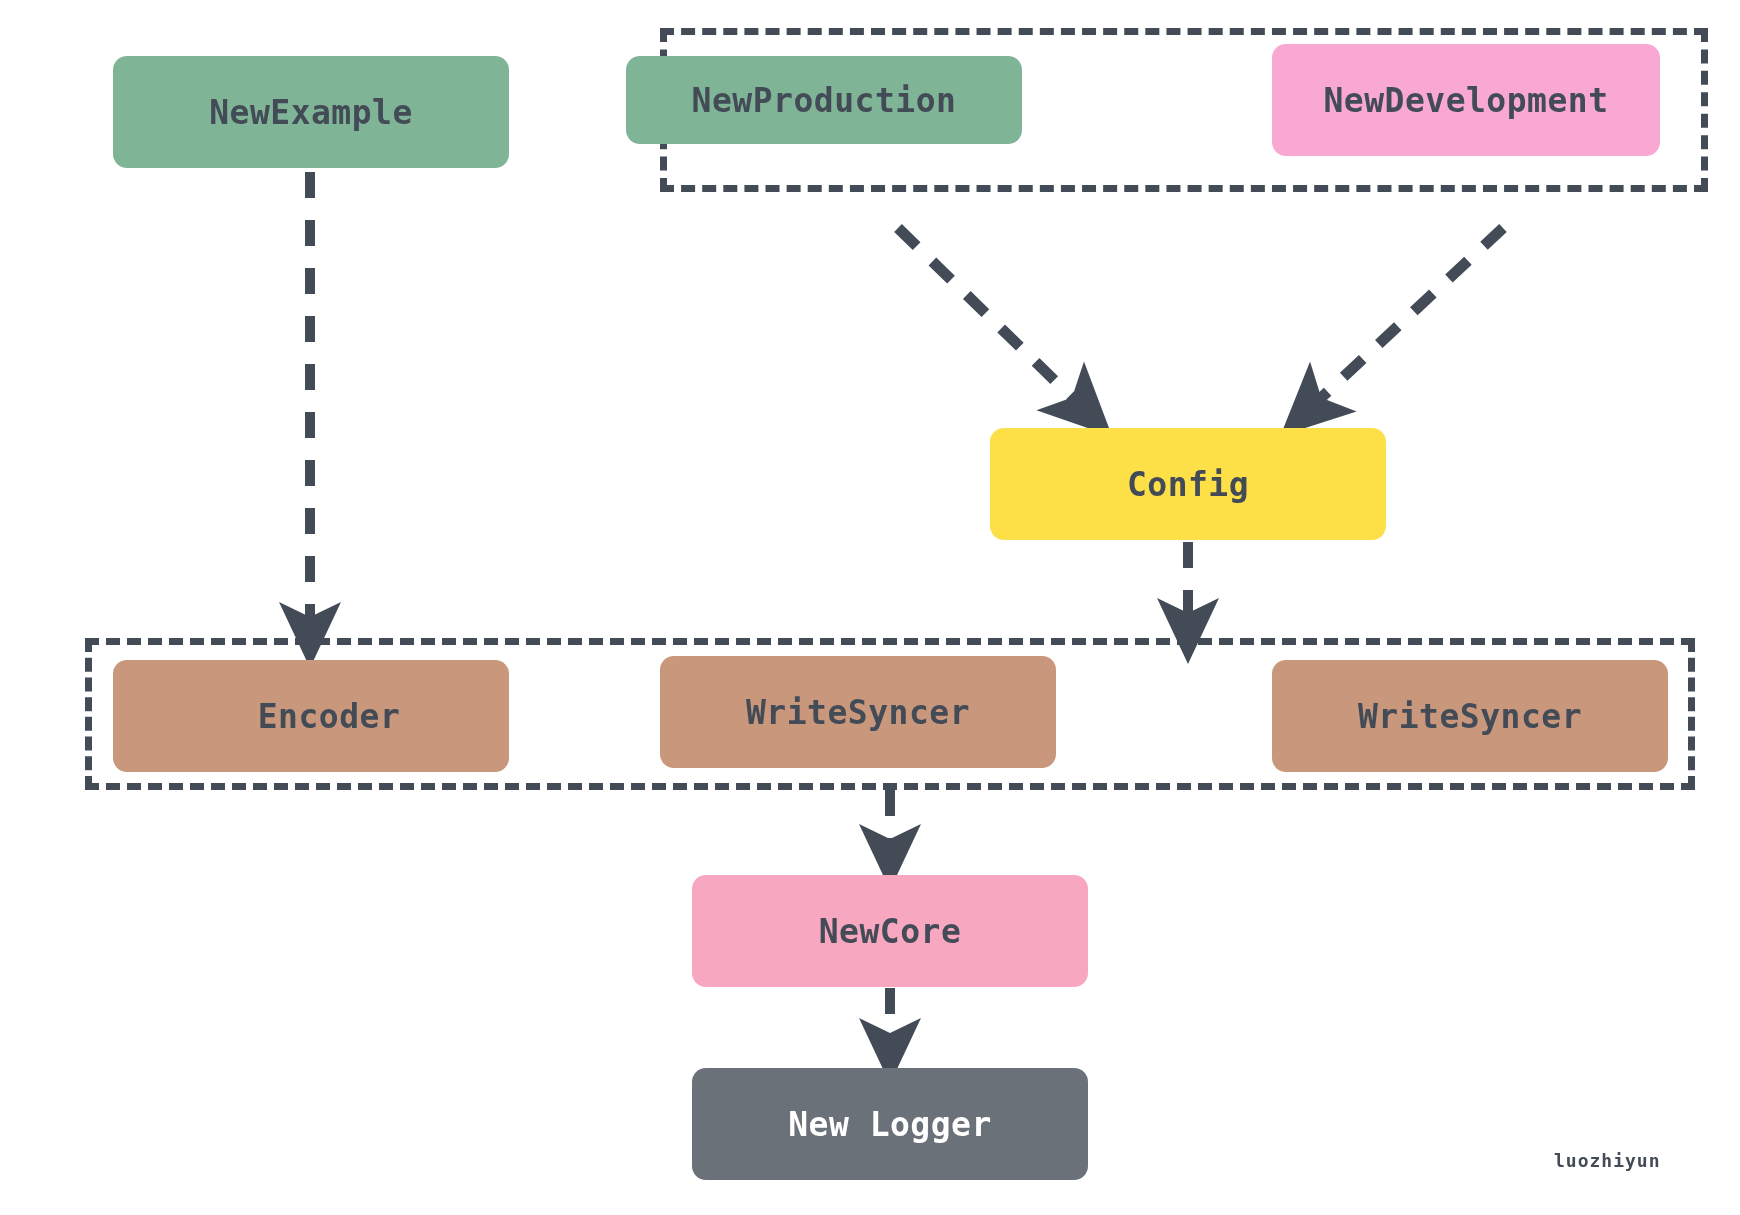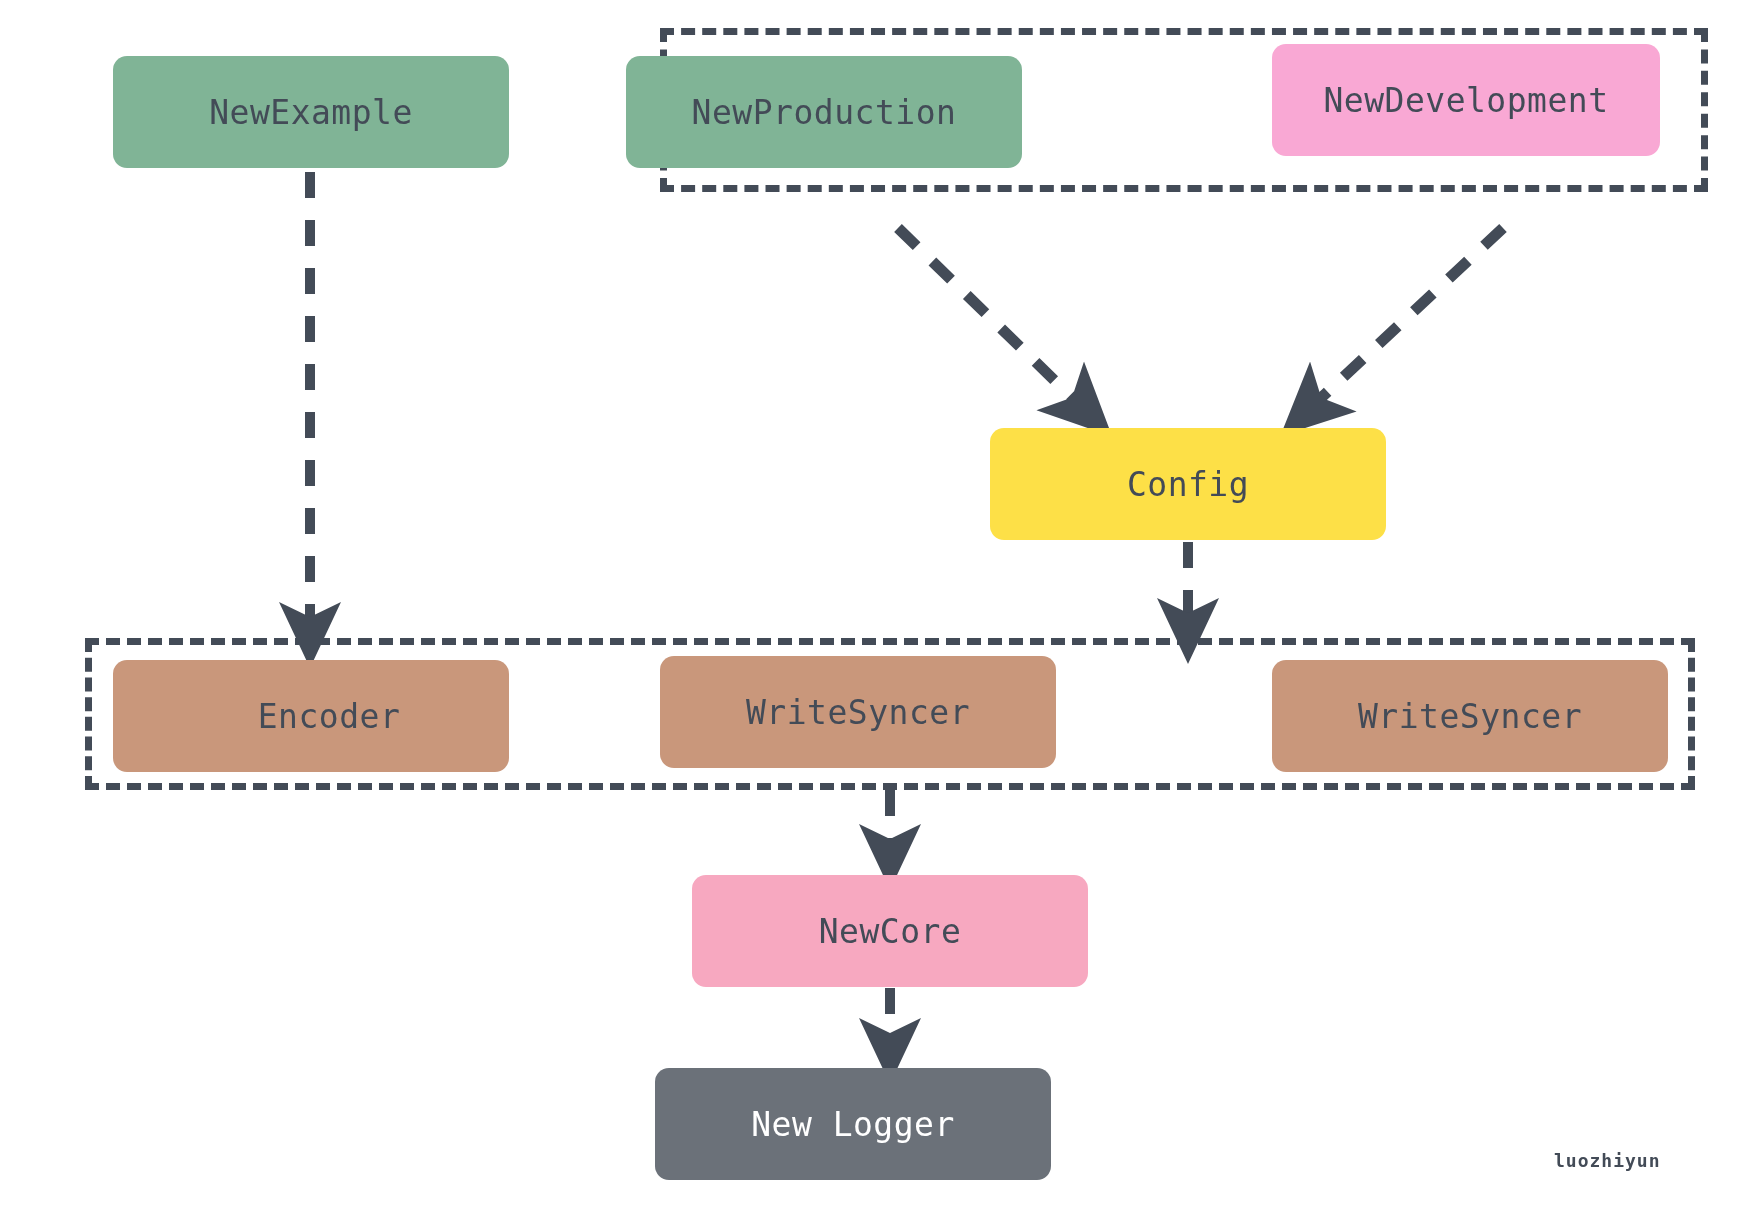--- a/index.html
+++ b/index.html
@@ -27,21 +27,21 @@
   
   .node {
     position: absolute;
     box-sizing: border-box;
     border-radius: 14px;
     display: flex;
     align-items: center;
     justify-content: center;
     font-family: "DejaVu Sans Mono", "Liberation Mono", monospace;
     font-size: 33px;
-    font-weight: 400;
+    font-weight: 700;
     letter-spacing: 0.5px;
     color: #434b57;
     white-space: pre;
     user-select: none;
   }
   .node.green  { background: #80b496; }
   .node.blue   { background: #6298bd; }
   .node.tan    { background: #c9977b; }
   .node.pink   { background: #f7a8c0; }
   .node.gray   { background: #6b7179; color: #ffffff; }
@@ -89,24 +89,24 @@
     <line x1="1503" y1="228" x2="1306" y2="412" stroke="#434b57" stroke-width="11" stroke-dasharray="26 22" marker-end="url(#ah)"></line>
 
     <line x1="1188" y1="542" x2="1188" y2="632" stroke="#434b57" stroke-width="10" stroke-dasharray="26 22" marker-end="url(#ah)"></line>
 
     <line x1="890" y1="790" x2="890" y2="858" stroke="#434b57" stroke-width="10" stroke-dasharray="26 22" marker-end="url(#ah)"></line>
 
     <line x1="890" y1="988" x2="890" y2="1052" stroke="#434b57" stroke-width="10" stroke-dasharray="26 22" marker-end="url(#ah)"></line>
   </svg>
 
   <div class="node green" id="node-0" style="left: 113px; top: 56px; width: 396px; height: 112px; background: rgb(128, 180, 150); color: rgb(67, 75, 87);">NewExample</div>
-  <div class="node green" id="node-1" style="left: 626px; top: 56px; width: 396px; height: 112px; background: rgb(128, 180, 150); color: rgb(67, 75, 87);">NewProduction</div>
+  <div class="node green" id="node-1" style="left: 626px; top: 56px; width: 396px; height: 88px; background: rgb(128, 180, 150); color: rgb(67, 75, 87);">NewProduction</div>
   <div class="node green" id="node-2" style="left: 1272px; top: 44px; width: 388px; height: 112px; background: #f9a8d4; color: rgb(67, 75, 87);">NewDevelopment</div>
   <div class="node blue" id="node-3" style="left: 990px; top: 428px; width: 396px; height: 112px; background: #fde047; color: rgb(67, 75, 87);">Config</div>
   <div class="node tan" id="node-4" style="left: 113px; top: 660px; width: 396px; height: 112px; background: rgb(201, 151, 123); color: rgb(67, 75, 87); padding-left: 36px;">Encoder</div>
   <div class="node tan" id="node-5" style="left: 660px; top: 656px; width: 396px; height: 112px; background: rgb(201, 151, 123); color: rgb(67, 75, 87);">WriteSyncer</div>
   <div class="node tan" id="node-6" style="left: 1272px; top: 660px; width: 396px; height: 112px; background: rgb(201, 151, 123); color: rgb(67, 75, 87);">WriteSyncer</div>
   <div class="node pink" id="node-7" style="left: 692px; top: 875px; width: 396px; height: 112px; background: rgb(247, 168, 192); color: rgb(67, 75, 87);">NewCore</div>
-  <div class="node gray" id="node-8" style="left: 655px; top: 1068px; width: 396px; height: 112px; background: rgb(107, 113, 121); color: rgb(255, 255, 255);">New Logger</div>
+  <div class="node gray" id="node-8" style="left: 692px; top: 1068px; width: 396px; height: 112px; background: rgb(107, 113, 121); color: rgb(255, 255, 255);">New Logger</div>
 
   <div class="watermark" id="watermark" style="left: 1554px; top: 1150px; color: rgb(67, 75, 87);">luozhiyun</div>
 
 </div>
 
 </body></html>

